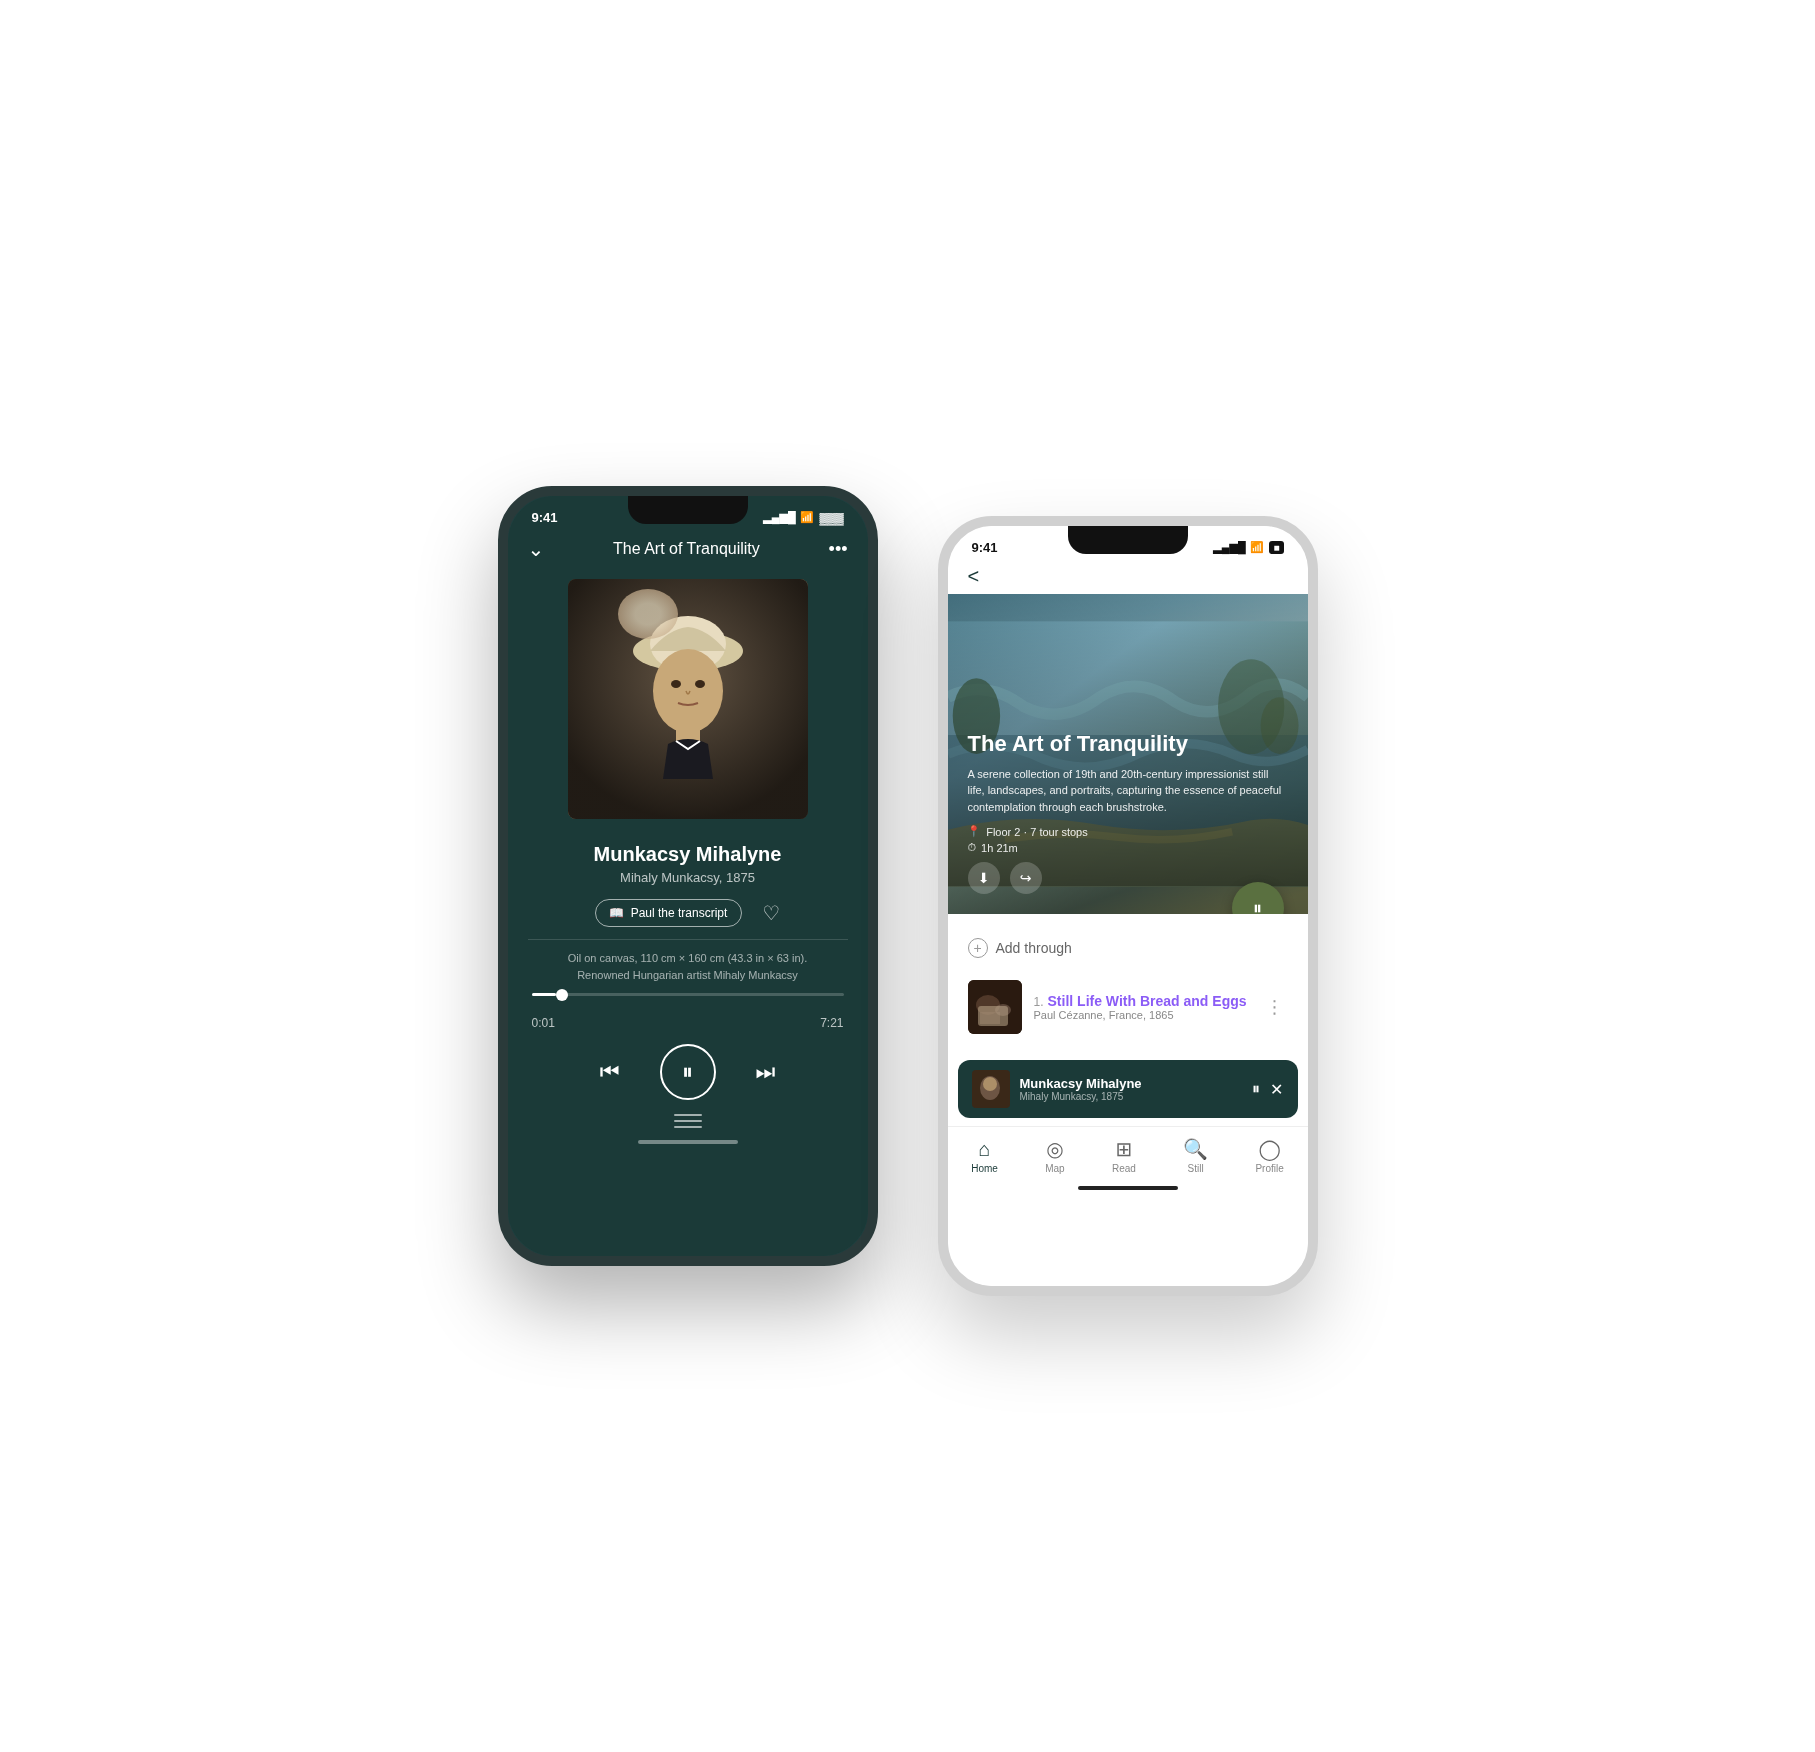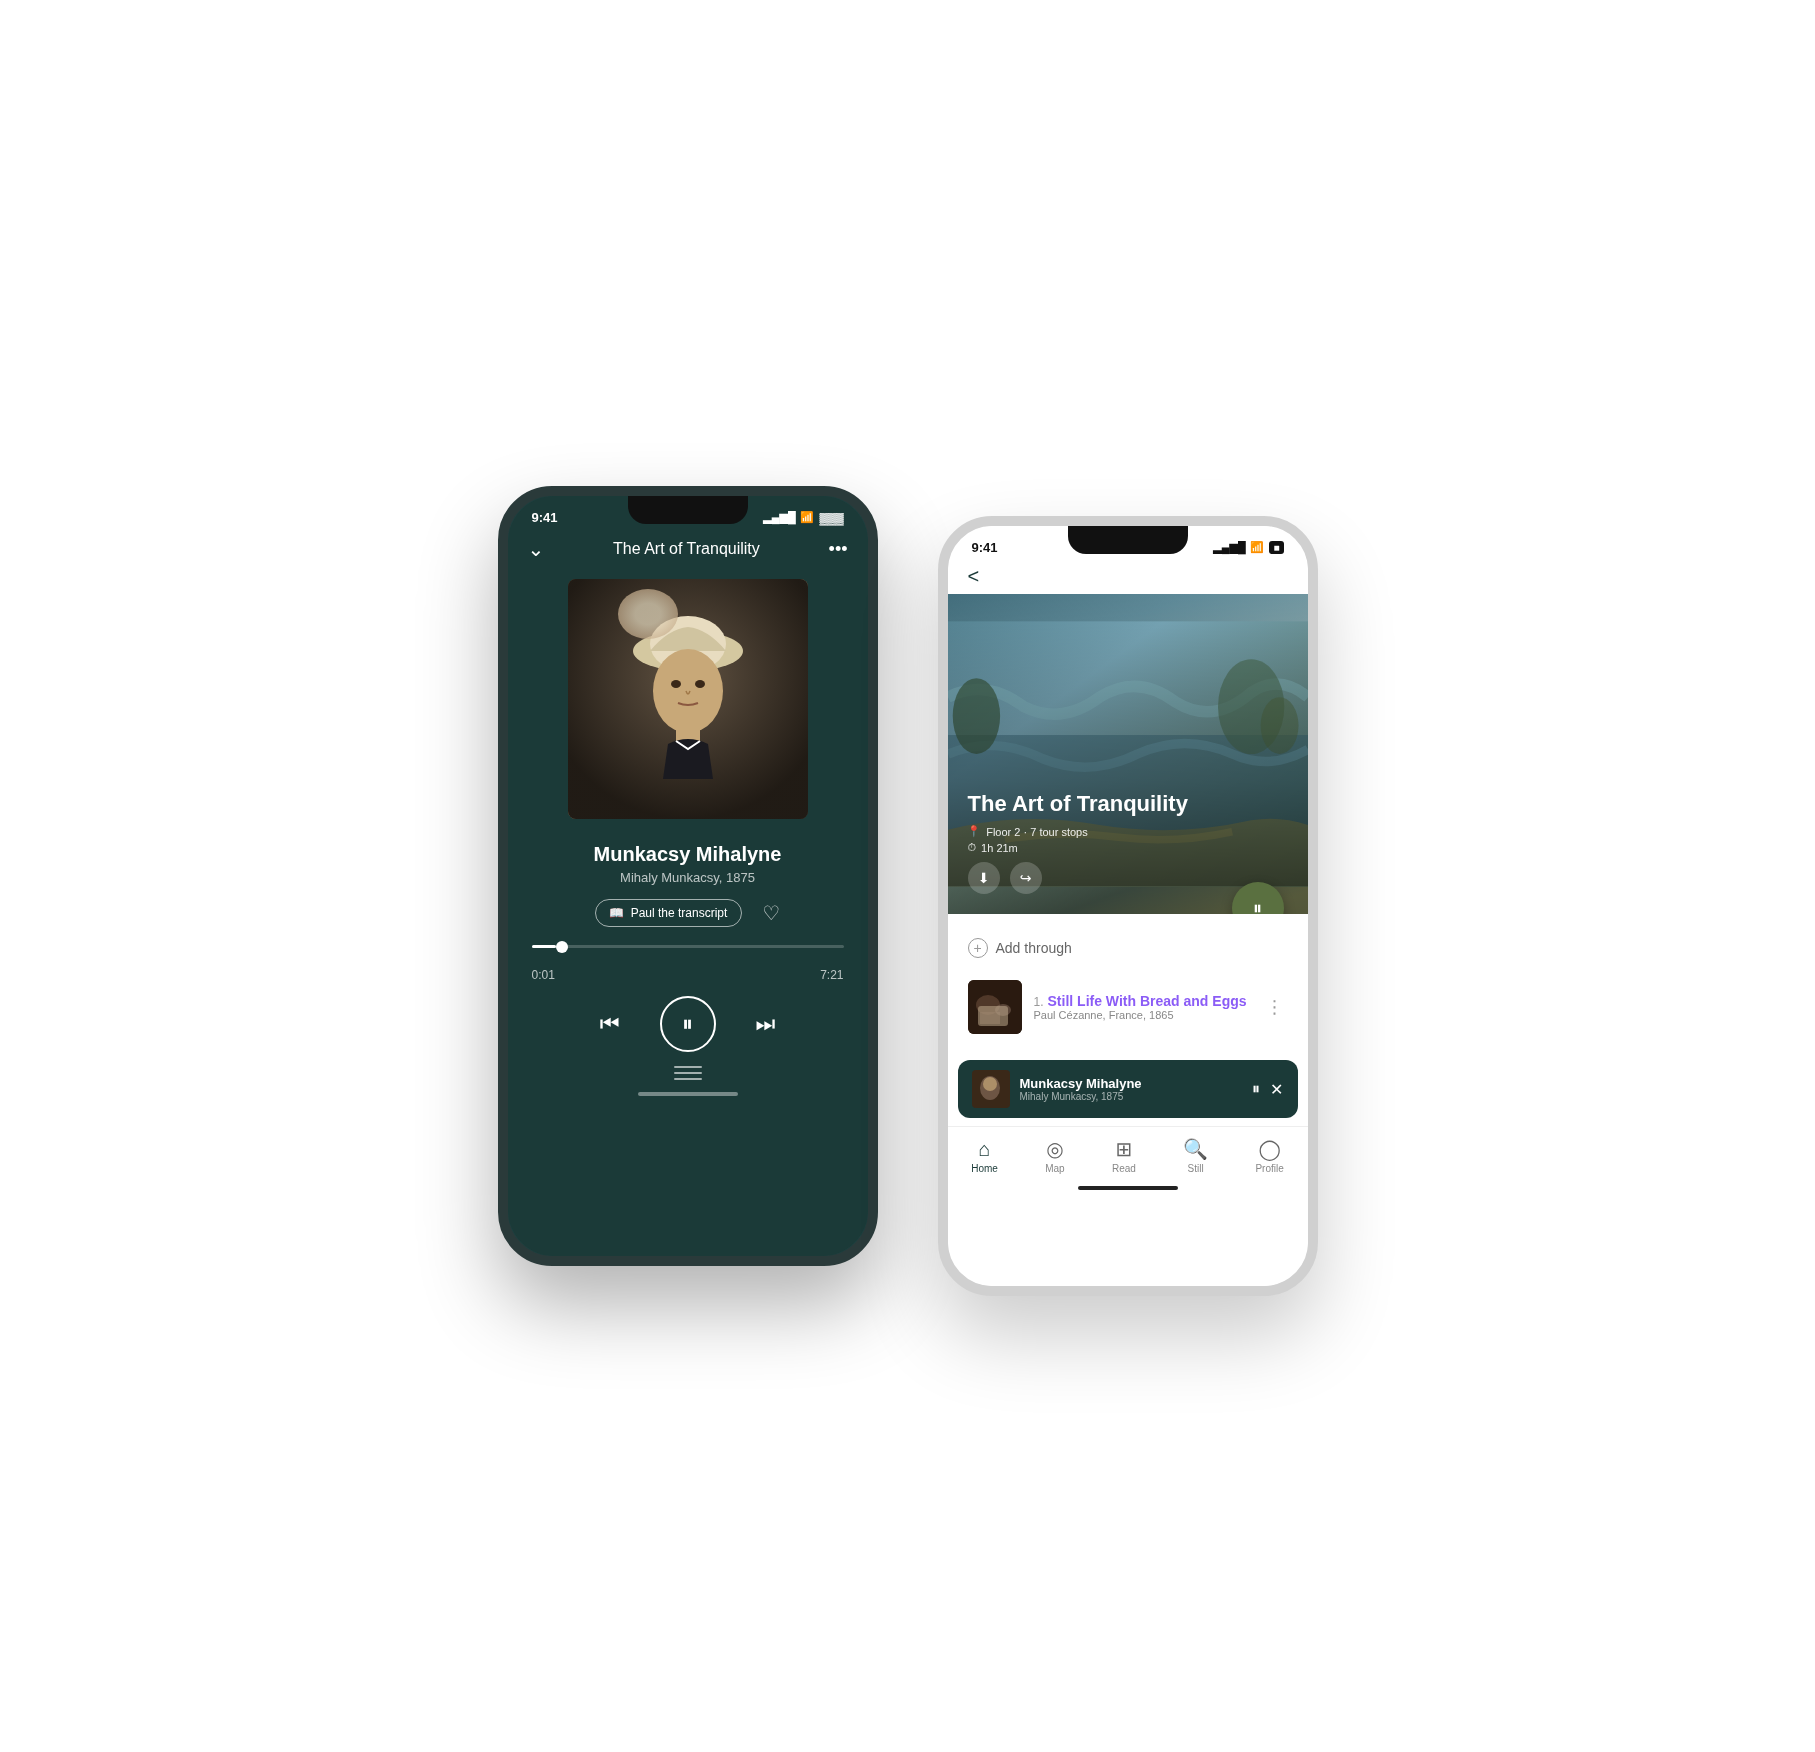--- a/index.html
+++ b/index.html
@@ -568,20 +568,21 @@
       <div class="artwork-subtitle">Mihaly Munkacsy, 1875</div>
 
       <div class="transcript-row">
         <button class="transcript-btn">
           <span>📖</span>
           <span>Paul the transcript</span>
         </button>
         <span class="heart-icon">♡</span>
       </div>
 
+      <div class="artwork-desc">Oil on canvas, 110 cm × 160 cm (43.3 in × 63 in). Renowned Hungarian artist Mihaly Munkacsy</div>
 
       <div class="progress-area">
         <div class="progress-bar">
           <div class="progress-fill"></div>
           <div class="progress-dot"></div>
         </div>
         <div class="time-row">
           <span>0:01</span>
           <span>7:21</span>
         </div>
@@ -647,20 +648,21 @@
           <defs>
             <linearGradient id="overlay-grad" x1="0%" y1="0%" x2="0%" y2="100%">
               <stop offset="0%" stop-color="rgba(0,0,0,0.05)"></stop>
               <stop offset="60%" stop-color="rgba(0,0,0,0.3)"></stop>
               <stop offset="100%" stop-color="rgba(0,0,0,0.55)"></stop>
             </linearGradient>
           </defs>
         </svg>
         <div class="hero-content">
           <div class="hero-title">The Art of Tranquility</div>
+          <div class="hero-desc">A serene collection of 19th and 20th-century impressionist still life, landscapes, and portraits, capturing the essence of peaceful contemplation through each brushstroke.</div>
           <div class="hero-meta">
             <div class="hero-meta-item">
               <span>📍</span>
               <span><span>Floor 2</span> · <span>7 tour stops</span></span>
             </div>
             <div class="hero-meta-item">
               <span>⏱</span>
               <span>1h 21m</span>
             </div>
           </div>

